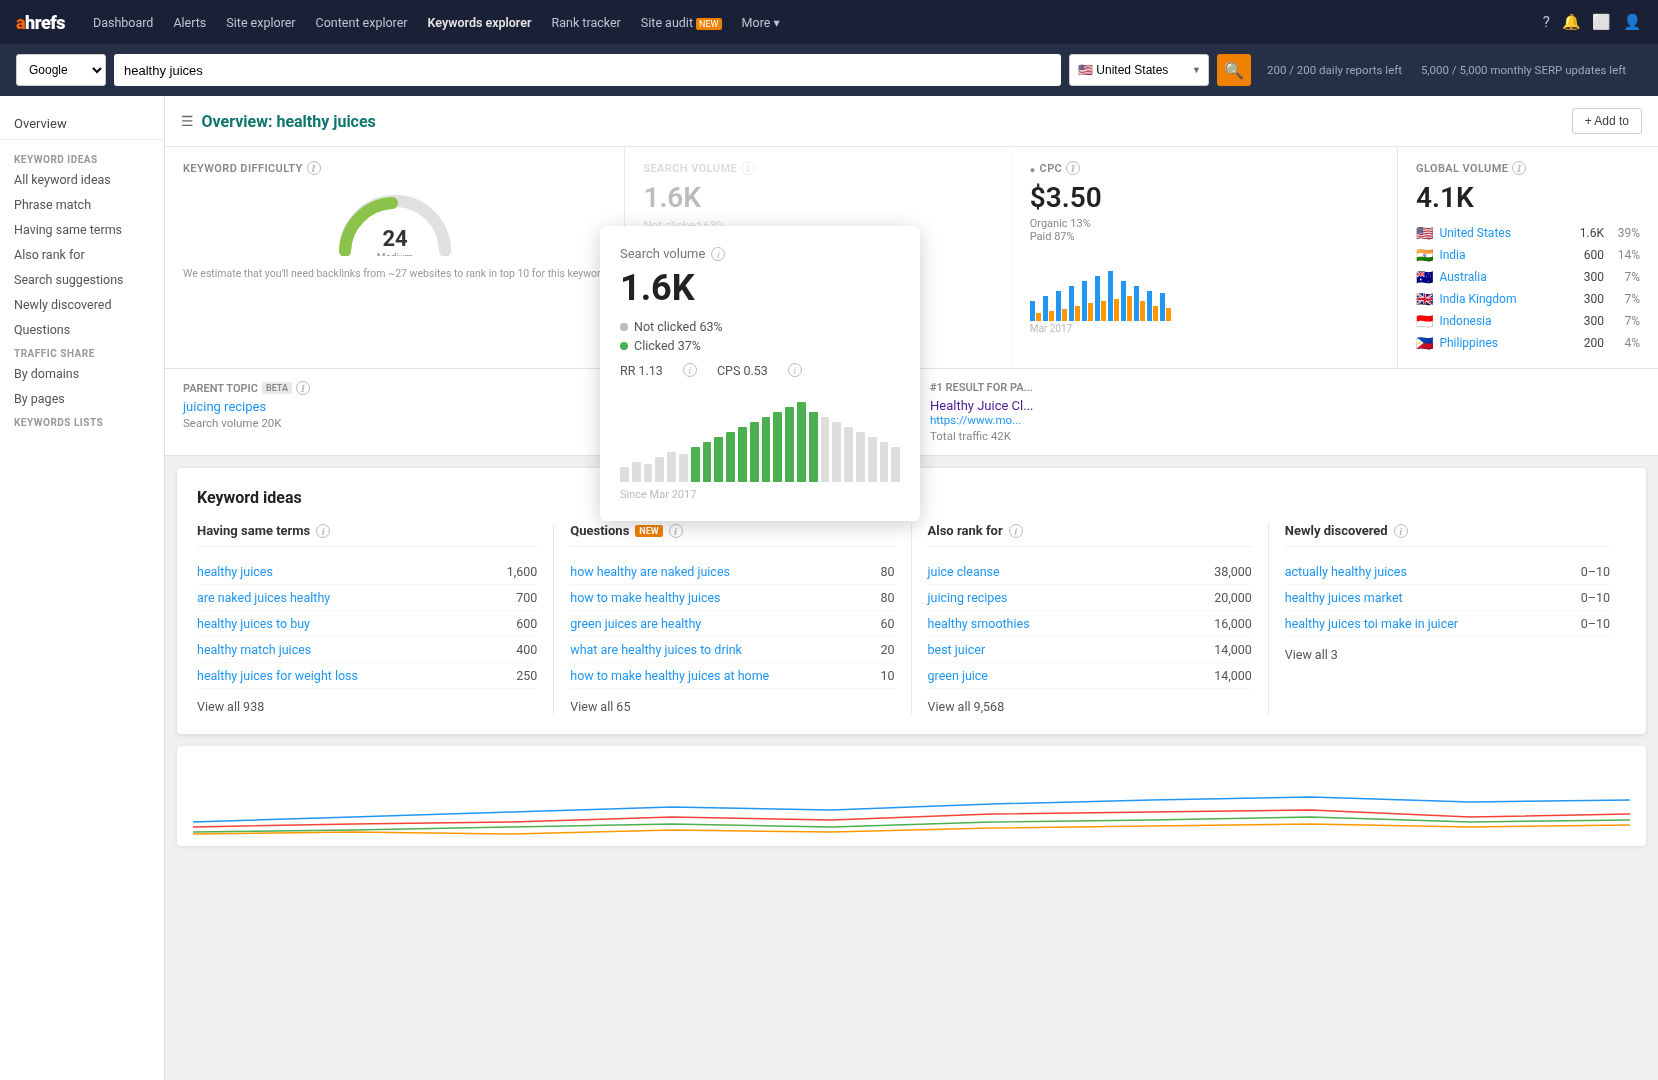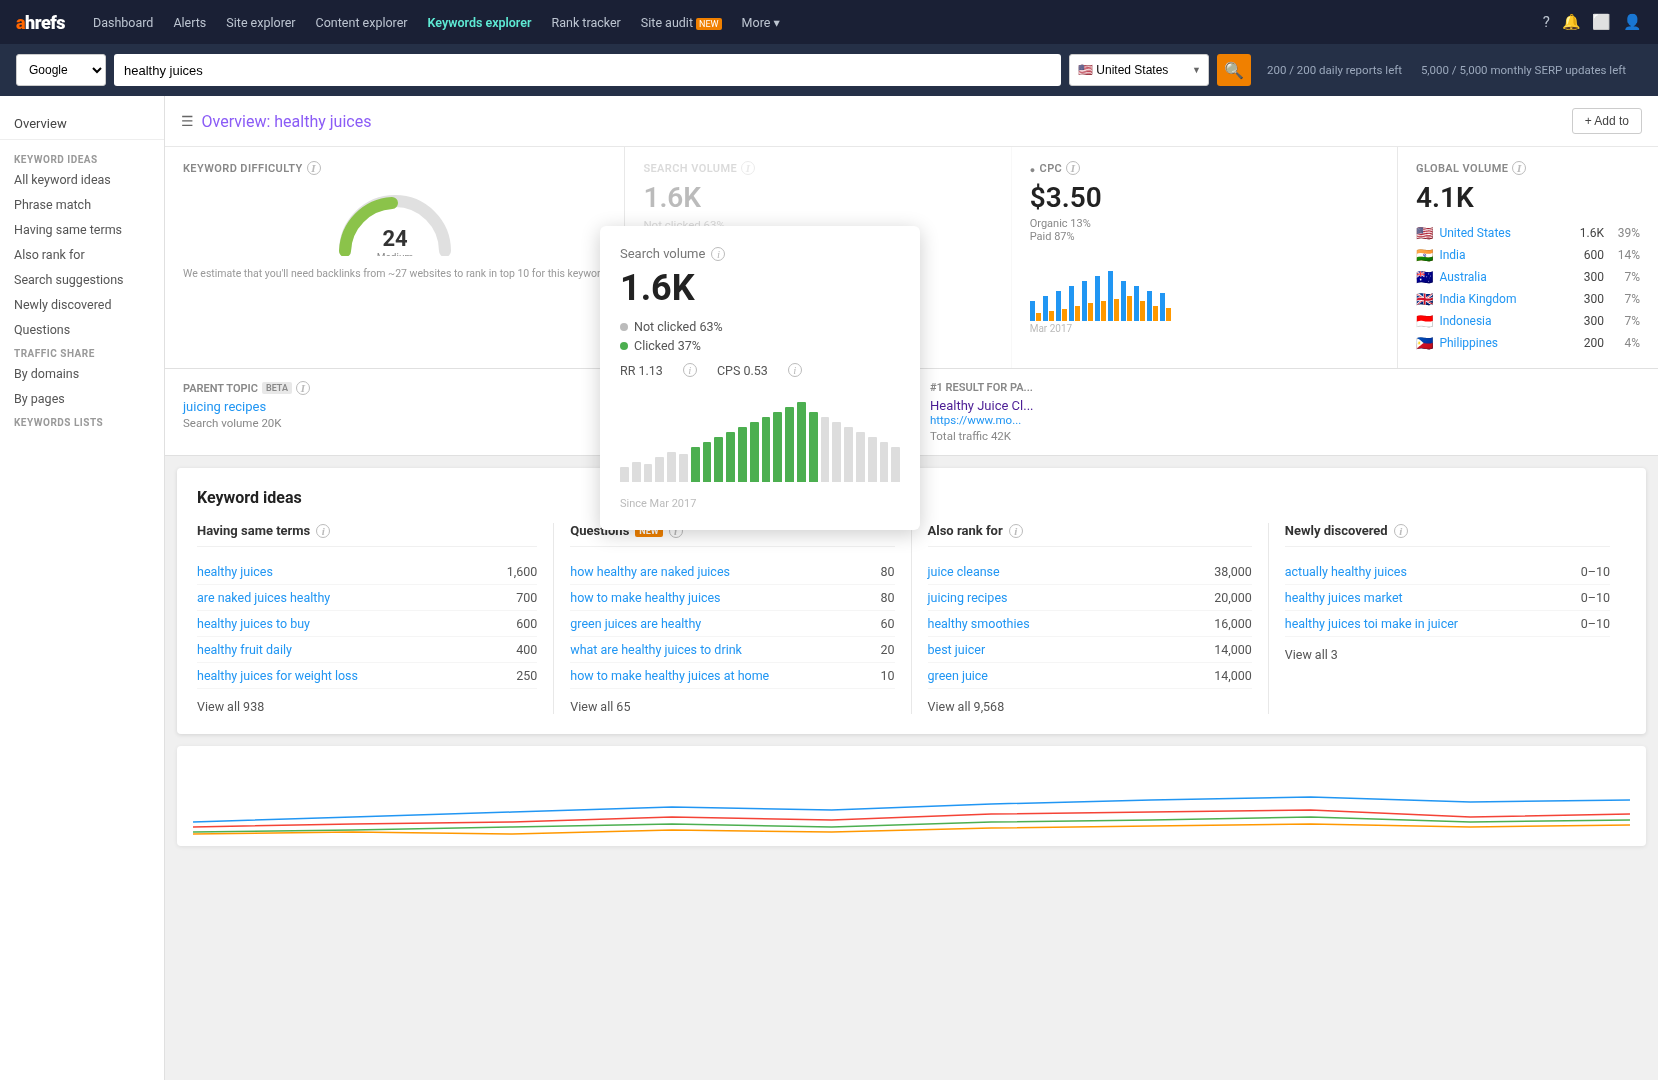--- a/index.html
+++ b/index.html
@@ -4,21 +4,21 @@
   <style>
     * { box-sizing: border-box; margin: 0; padding: 0; }
     body { font-family: -apple-system, BlinkMacSystemFont, 'Segoe UI', Roboto, sans-serif; font-size: 13px; background: #f0f0f0; color: #333; }
 
     
     .top-nav { background: #1a2035; display: flex; align-items: center; padding: 0 16px; height: 44px; }
     .logo { color: #f60; font-weight: 900; font-size: 18px; margin-right: 20px; letter-spacing: -0.5px; }
     .logo span { color: #fff; }
     .nav-links { display: flex; gap: 4px; flex: 1; }
     .nav-link { color: #bcc4d0; font-size: 12.5px; padding: 4px 8px; cursor: pointer; border-radius: 3px; }
-    .nav-link.active { color: #5eead4; font-weight: 600; }
+    .nav-link.active { color: #e5e5e5; font-weight: 600; }
     .nav-right { display: flex; align-items: center; gap: 12px; }
     .nav-icon { color: #bcc4d0; font-size: 15px; cursor: pointer; }
 
     
     .search-bar { background: #253047; padding: 10px 16px; display: flex; align-items: center; gap: 8px; }
     .search-engine-select { background: #fff; border: 1px solid #ccc; border-radius: 3px; padding: 5px 8px; font-size: 12px; height: 32px; cursor: pointer; min-width: 90px; }
     .search-input { flex: 1; height: 32px; border: none; border-radius: 3px; padding: 0 10px; font-size: 13px; outline: none; }
     .search-country-select { background: #fff; border: 1px solid #ccc; border-radius: 3px; padding: 5px 28px 5px 8px; font-size: 12px; height: 32px; cursor: pointer; min-width: 140px; appearance: none; }
     .search-country-wrapper { position: relative; }
     .search-country-wrapper::after { content: '▼'; position: absolute; right: 8px; top: 50%; transform: translateY(-50%); font-size: 9px; color: #666; pointer-events: none; }
@@ -33,21 +33,21 @@
     .sidebar { width: 165px; background: #fff; border-right: 1px solid #e0e0e0; padding: 12px 0; flex-shrink: 0; }
     .sidebar-overview { padding: 8px 14px; font-size: 13px; color: #444; border-bottom: 1px solid #eee; margin-bottom: 8px; }
     .sidebar-section-title { padding: 6px 14px 2px; font-size: 10px; font-weight: 700; color: #999; text-transform: uppercase; letter-spacing: 0.5px; }
     .sidebar-item { padding: 5px 14px; font-size: 12.5px; color: #555; cursor: pointer; }
 
     
     .content { flex: 1; overflow: auto; padding: 0; }
 
     
     .overview-header { background: #fff; padding: 12px 16px; display: flex; align-items: center; justify-content: space-between; border-bottom: 1px solid #e8e8e8; }
-    .overview-title { font-size: 16px; font-weight: 400; color: #8b5cf6; display: flex; align-items: center; gap: 8px; }
+    .overview-title { font-size: 16px; font-weight: 700; color: #0f766e; display: flex; align-items: center; gap: 8px; }
     .hamburger { font-size: 14px; color: #666; cursor: pointer; }
     .add-to-btn { background: #fff; border: 1px solid #ccc; border-radius: 3px; padding: 5px 12px; font-size: 12px; cursor: pointer; color: #444; }
     .metric-label { font-size: 11px; color: #888; font-weight: 600; text-transform: uppercase; letter-spacing: 0.4px; margin-bottom: 6px; display: flex; align-items: flex-end; gap: 4px; }
     .metric-value { font-size: 28px; font-weight: 600; color: #222; }
     .metric-sub { font-size: 11.5px; color: #888; margin-top: 4px; }
     .gauge-container { display: flex; flex-direction: column; align-items: center; margin: 11px 0; }
     .country-row { display: flex; align-items: center; padding: 3px 0; font-size: 12px; }
     .country-flag { margin-right: 6px; font-size: 14px; }
     .country-name { color: #2196f3; flex: 1; cursor: pointer; }
     .country-vol { color: #444; margin-right: 8px; min-width: 35px; text-align: right; }
@@ -318,21 +318,21 @@
           </div>
           <div class="kw-row">
             <span class="kw-link">are naked juices healthy</span>
             <span class="kw-vol">700</span>
           </div>
           <div class="kw-row">
             <span class="kw-link">healthy juices to buy</span>
             <span class="kw-vol">600</span>
           </div>
           <div class="kw-row">
-            <span class="kw-link">healthy fruit daily</span>
+            <span class="kw-link">healthy match juices</span>
             <span class="kw-vol">400</span>
           </div>
           <div class="kw-row">
             <span class="kw-link">healthy juices for weight loss</span>
             <span class="kw-vol">250</span>
           </div>
           <div class="view-all">View all 938</div>
         </div>
 
         <div class="ideas-col" style="padding-left:16px;">
@@ -466,18 +466,18 @@
         <div style="width:9px;height:80px;background:#4caf50;border-radius:1px 1px 0 0;"></div>
         <div style="width:9px;height:70px;background:#4caf50;border-radius:1px 1px 0 0;"></div>
         <div style="width:9px;height:65px;background:#ddd;border-radius:1px 1px 0 0;"></div>
         <div style="width:9px;height:60px;background:#ddd;border-radius:1px 1px 0 0;"></div>
         <div style="width:9px;height:55px;background:#ddd;border-radius:1px 1px 0 0;"></div>
         <div style="width:9px;height:50px;background:#ddd;border-radius:1px 1px 0 0;"></div>
         <div style="width:9px;height:45px;background:#ddd;border-radius:1px 1px 0 0;"></div>
         <div style="width:9px;height:40px;background:#ddd;border-radius:1px 1px 0 0;"></div>
         <div style="width:9px;height:35px;background:#ddd;border-radius:1px 1px 0 0;"></div>
       </div>
-      <div style="font-size:11px;color:#bbb;margin-top:15px;">Since Mar 2017</div>
+      <div style="font-size:11px;color:#bbb;margin-top:6px;">Since Mar 2017</div>
     </div>
 
   </div>
 
 </div>
 
 </body></html>

